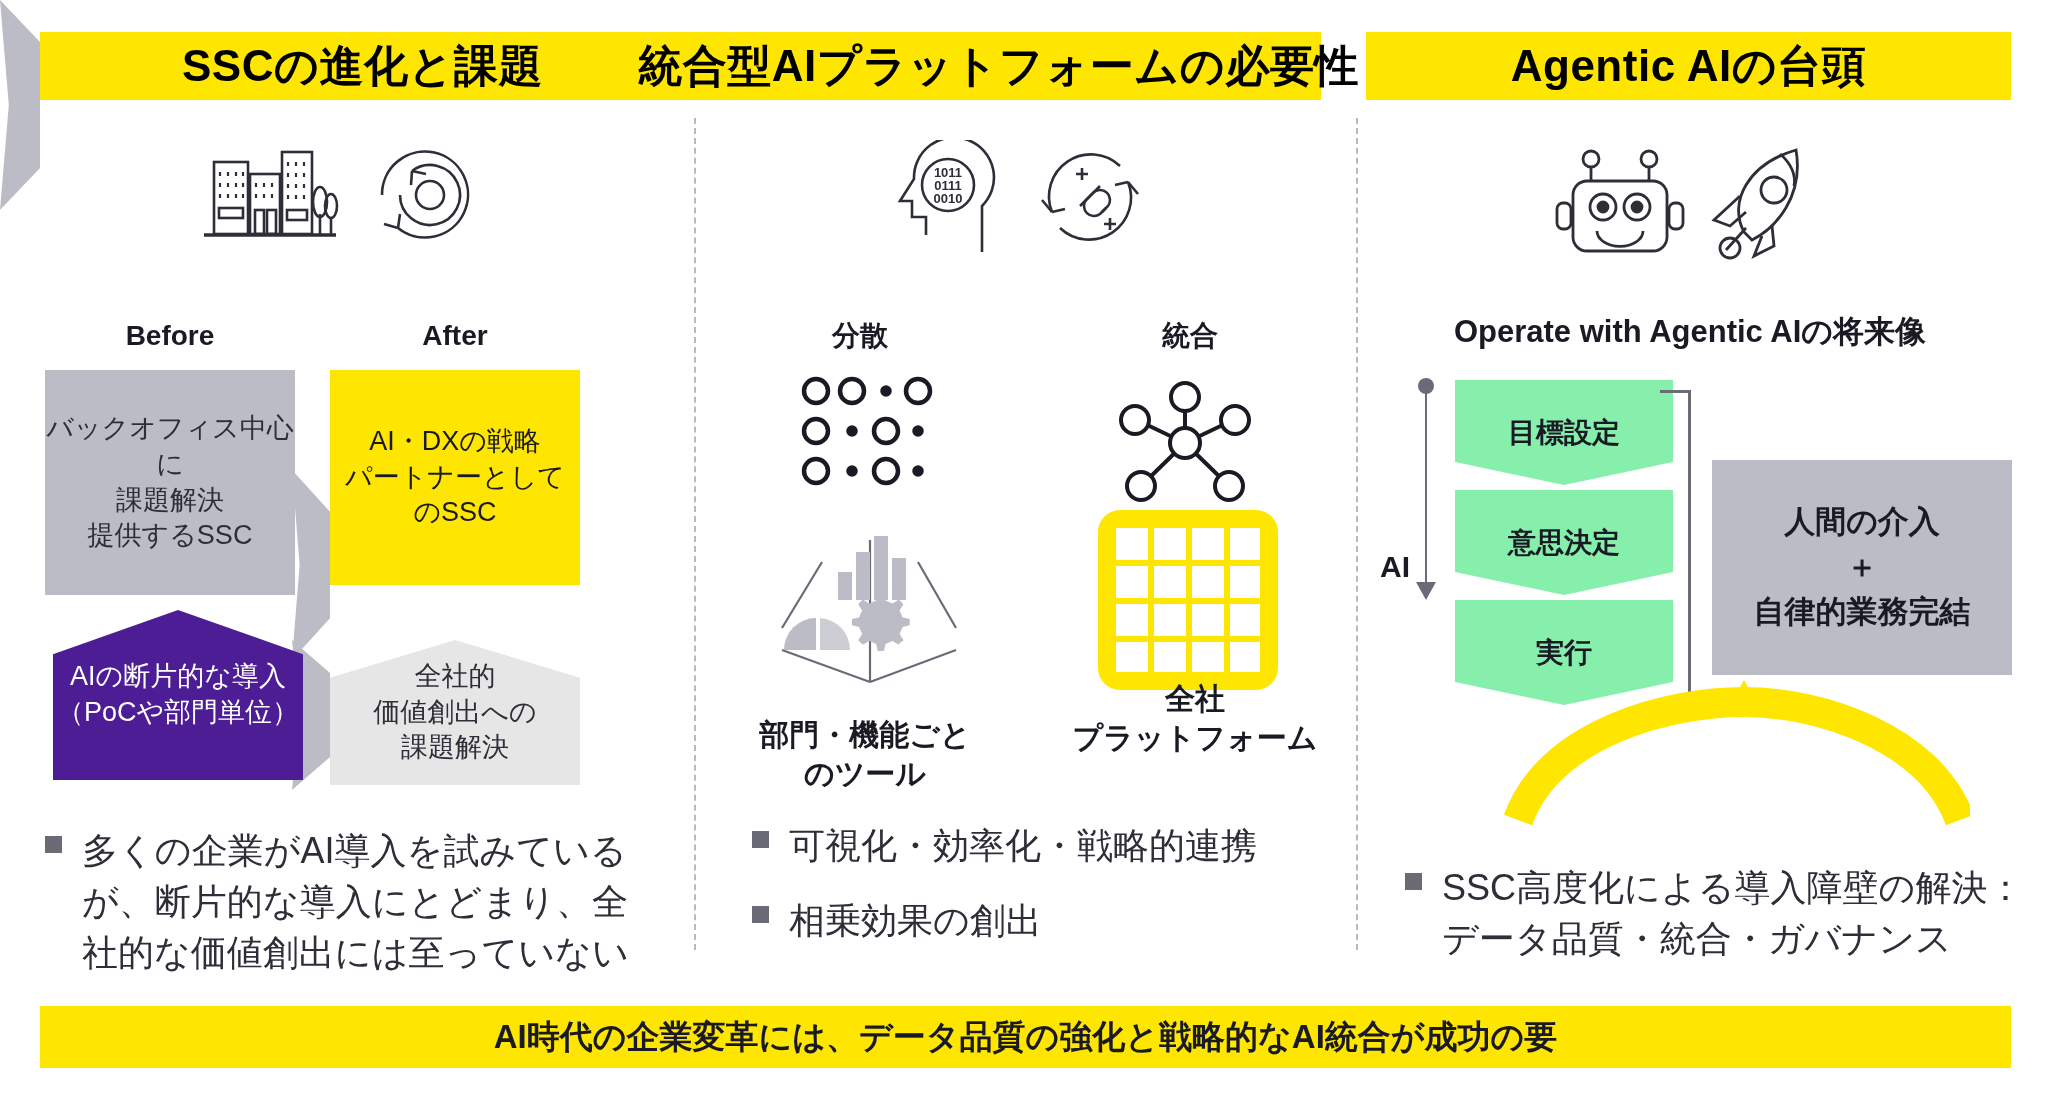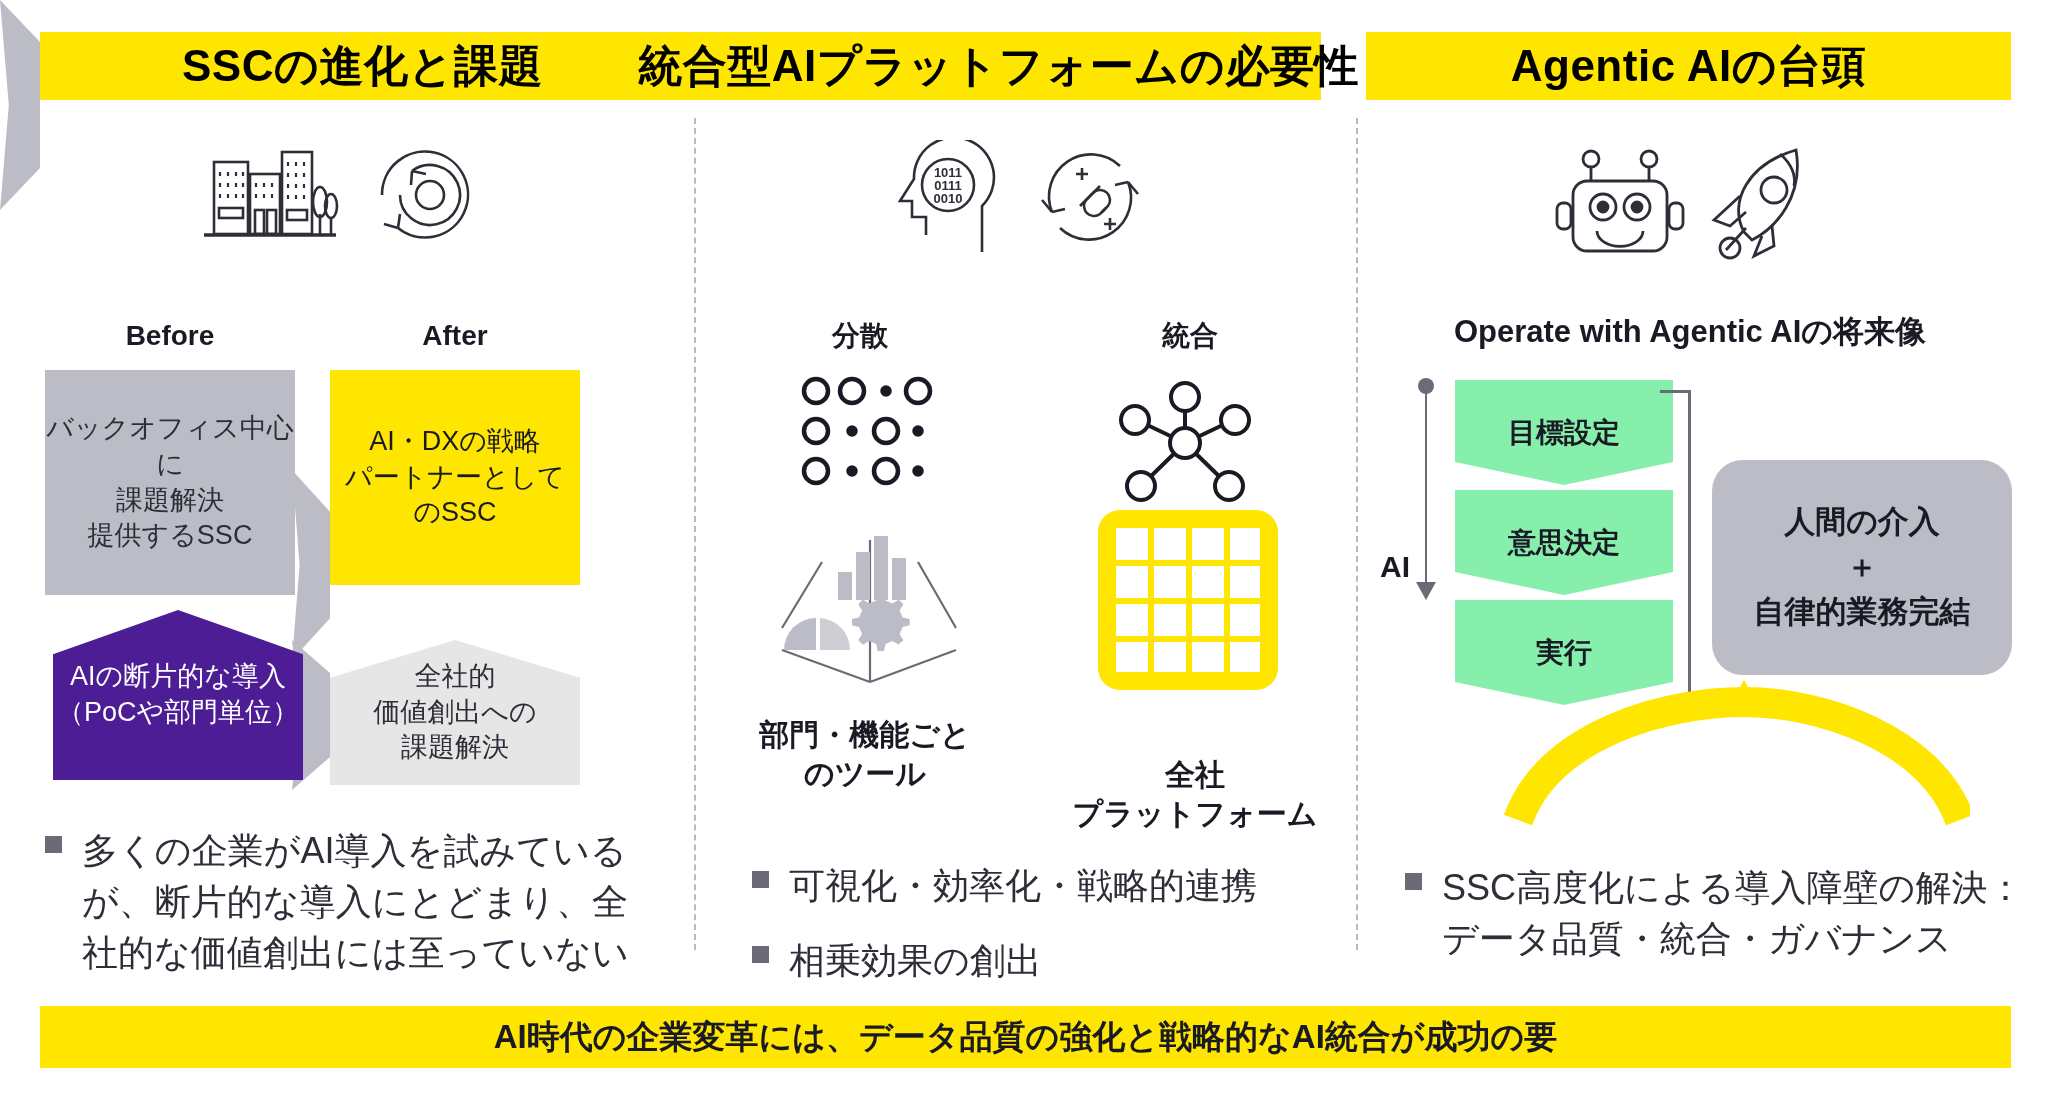--- a/index.html
+++ b/index.html
@@ -270,24 +270,24 @@
         <rect x="18" y="132" width="32" height="30"></rect>
           <rect x="56" y="132" width="32" height="30"></rect>
         <rect x="94" y="132" width="32" height="30"></rect>
           <rect x="132" y="132" width="30" height="30"></rect>
       </g>
     </svg>
   </div>
 
   <div class="abs ctr" style="left:730px;top:710px;width:270px;height:88px;font-size:30px;font-weight:bold;color:#1a1a24;white-space:pre-line;line-height:1.3;">部門・機能ごと
 のツール</div>
-  <div class="abs ctr" style="left:1060px;top:750px;width:270px;height:88px;font-size:30px;font-weight:bold;color:#1a1a24;white-space:pre-line;line-height:1.3;">全社
+  <div class="abs ctr" style="left:1060px;top:674px;width:270px;height:88px;font-size:30px;font-weight:bold;color:#1a1a24;white-space:pre-line;line-height:1.3;">全社
 プラットフォーム</div>
 
-  <div class="bullets" style="left:752px;top:860px;width:590px;">
+  <div class="bullets" style="left:752px;top:820px;width:590px;">
     <div class="bullet-row" style="margin-bottom:24px;">
       <span class="bullet-sq"></span>
       <span class="bullet-txt">可視化・効率化・戦略的連携</span>
     </div>
     <div class="bullet-row">
       <span class="bullet-sq"></span>
       <span class="bullet-txt">相乗効果の創出</span>
     </div>
   </div>
 
@@ -326,21 +326,21 @@
   <div class="ai-rail"></div>
   <div class="ai-arrow"></div>
   <div class="ai-label">AI</div>
 
   <div class="agent-chev" style="left:1455px;top:380px;width:218px;height:105px;">目標設定</div>
   <div class="agent-chev" style="left:1455px;top:490px;width:218px;height:105px;">意思決定</div>
   <div class="agent-chev" style="left:1455px;top:600px;width:218px;height:105px;">実行</div>
 
   <div class="bracket"></div>
 
-  <div class="box box-midgrey" style="left:1712px;top:460px;width:300px;height:215px;font-size:31px;font-weight:bold;white-space:pre-line;line-height:1.45;border-radius:31px;">人間の介入
+  <div class="box box-midgrey" style="left:1712px;top:460px;width:300px;height:215px;font-size:31px;font-weight:bold;white-space:pre-line;line-height:1.45;">人間の介入
 ＋
 自律的業務完結</div>
 
   <div class="abs" style="left:1490px;top:680px;">
     <svg width="480" height="150" viewBox="0 0 480 150" fill="none">
       <path d="M28 140 C60 52 180 22 254 22" stroke="#ffe600" stroke-width="30" fill="none"></path>
       <path d="M254 22 C330 22 440 58 470 140" stroke="#ffe600" stroke-width="30" fill="none"></path>
       <path d="M254 0 L274 36 L234 36 Z" fill="#ffe600"></path>
     </svg>
   </div>

